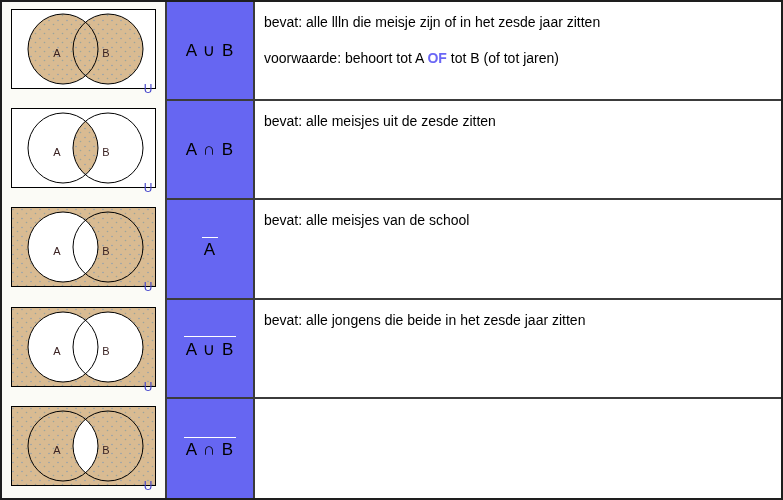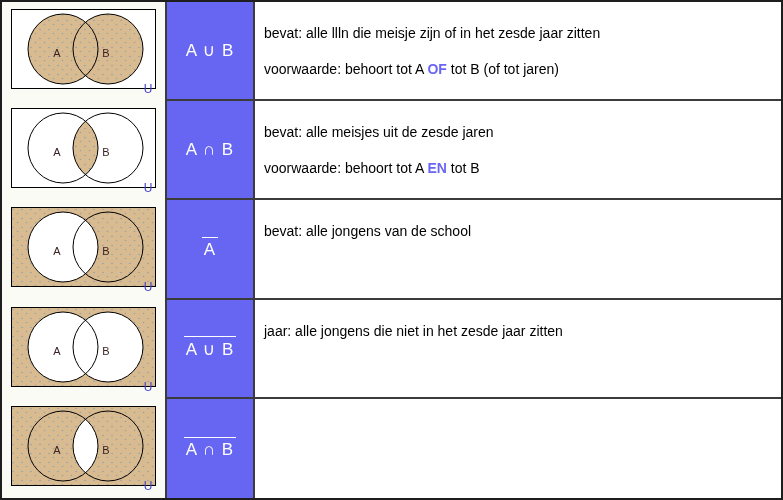--- a/index.html
+++ b/index.html
@@ -21,29 +21,29 @@
   }
   .venn-box { width:145px; height:85px; position:relative; }
   .venn-box svg { display:block; overflow:visible; }
   svg text { font-family:"Liberation Sans","DejaVu Sans",sans-serif; }
 
   .notation-cell {
     background:var(--accent,#6666F2);
     border-left:2px solid #3b3b3b;
     border-right:2px solid #3b3b3b;
     display:flex; align-items:center; justify-content:center;
-    color:#ffffff;
+    color:#000000;
     font-size:17px;
   }
   .notation-cell .notation { letter-spacing:1px; }
   .notation-cell .overlined { border-top:1px solid #fff; padding:2px 2px 0 2px; }
 
   .text-cell {
     background:#fff;
-    padding:23px 10px 0 9px;
+    padding:12px 10px 0 9px;
     font-size:14px;
     color:#000;
   }
   .text-cell p { margin:0 0 19px 0; line-height:17px; }
   .kw { font-weight:bold; color:var(--kw,#6A66F5); }
 
   .row-border { border-bottom:2px solid #3b3b3b; }
 </style>
 </head>
 <body>
@@ -101,22 +101,21 @@
         <text x="46" y="48" font-size="11" fill="#3a2222" text-anchor="middle">A</text>
         <text x="95" y="48" font-size="11" fill="#3a2222" text-anchor="middle">B</text>
         <text x="137" y="84" font-size="12" fill="#4444CC" text-anchor="middle">U</text>
       </svg>
     </div>
   </div>
   <div class="notation-cell row-border">
     <span class="notation">A ∩ B</span>
   </div>
   <div class="text-cell row-border">
-    <p class="bevat">bevat: alle meisjes uit de zesde jaren</p>
-    <p class="voorwaarde"><span>voorwaarde: behoort tot A </span><span class="kw">EN</span><span> tot B</span></p>
+    <p class="bevat">bevat: alle meisjes uit de zesde zitten</p>
   </div>
 
   <div class="venn-cell">
     <div class="venn-box">
       <svg width="145" height="85" viewBox="0 0 145 85">
         <defs>
           <pattern id="dots2" width="9" height="9" patternUnits="userSpaceOnUse">
             <rect width="9" height="9" fill="#D9BB92"></rect>
             <circle cx="2" cy="2.5" r="0.8" fill="#91A0AC"></circle>
             <circle cx="6.5" cy="6.5" r="0.8" fill="#9AA49C"></circle>
@@ -129,21 +128,21 @@
         <text x="46" y="48" font-size="11" fill="#3a2222" text-anchor="middle">A</text>
         <text x="95" y="48" font-size="11" fill="#3a2222" text-anchor="middle">B</text>
         <text x="137" y="84" font-size="12" fill="#4444CC" text-anchor="middle">U</text>
       </svg>
     </div>
   </div>
   <div class="notation-cell row-border">
     <span class="notation overlined">A</span>
   </div>
   <div class="text-cell row-border">
-    <p class="bevat">bevat: alle jongens van de school</p>
+    <p class="bevat">bevat: alle meisjes van de school</p>
   </div>
 
   <div class="venn-cell">
     <div class="venn-box">
       <svg width="145" height="85" viewBox="0 0 145 85">
         <defs>
           <pattern id="dots3" width="9" height="9" patternUnits="userSpaceOnUse">
             <rect width="9" height="9" fill="#D9BB92"></rect>
             <circle cx="2" cy="2.5" r="0.8" fill="#91A0AC"></circle>
             <circle cx="6.5" cy="6.5" r="0.8" fill="#9AA49C"></circle>
@@ -157,21 +156,21 @@
         <text x="46" y="48" font-size="11" fill="#3a2222" text-anchor="middle">A</text>
         <text x="95" y="48" font-size="11" fill="#3a2222" text-anchor="middle">B</text>
         <text x="137" y="84" font-size="12" fill="#4444CC" text-anchor="middle">U</text>
       </svg>
     </div>
   </div>
   <div class="notation-cell row-border">
     <span class="notation overlined">A ∪ B</span>
   </div>
   <div class="text-cell row-border">
-    <p class="bevat">jaar: alle jongens die niet in het zesde jaar zitten</p>
+    <p class="bevat">bevat: alle jongens die beide in het zesde jaar zitten</p>
   </div>
 
   <div class="venn-cell">
     <div class="venn-box">
       <svg width="145" height="85" viewBox="0 0 145 85">
         <defs>
           <pattern id="dots4" width="9" height="9" patternUnits="userSpaceOnUse">
             <rect width="9" height="9" fill="#D9BB92"></rect>
             <circle cx="2" cy="2.5" r="0.8" fill="#91A0AC"></circle>
             <circle cx="6.5" cy="6.5" r="0.8" fill="#9AA49C"></circle>

